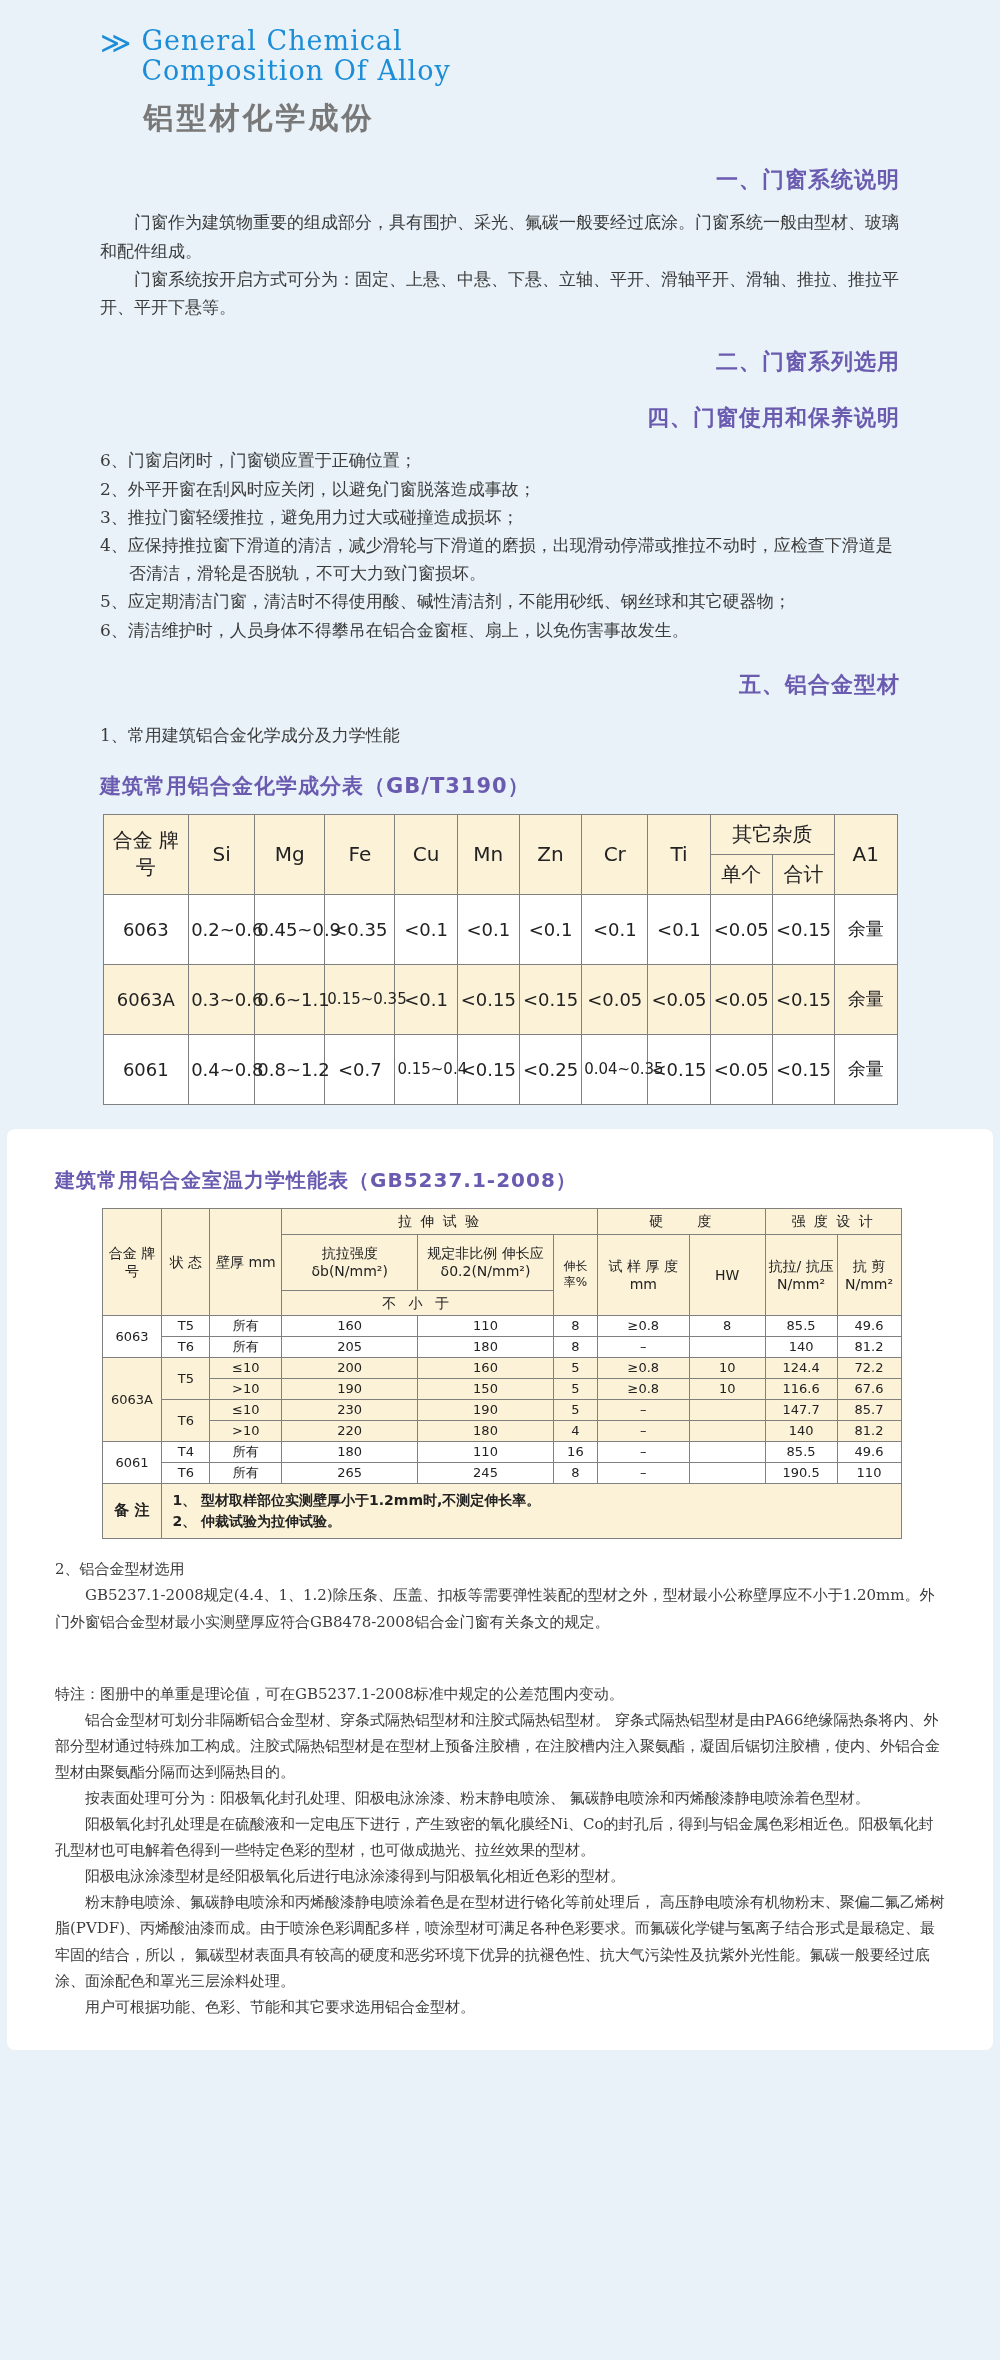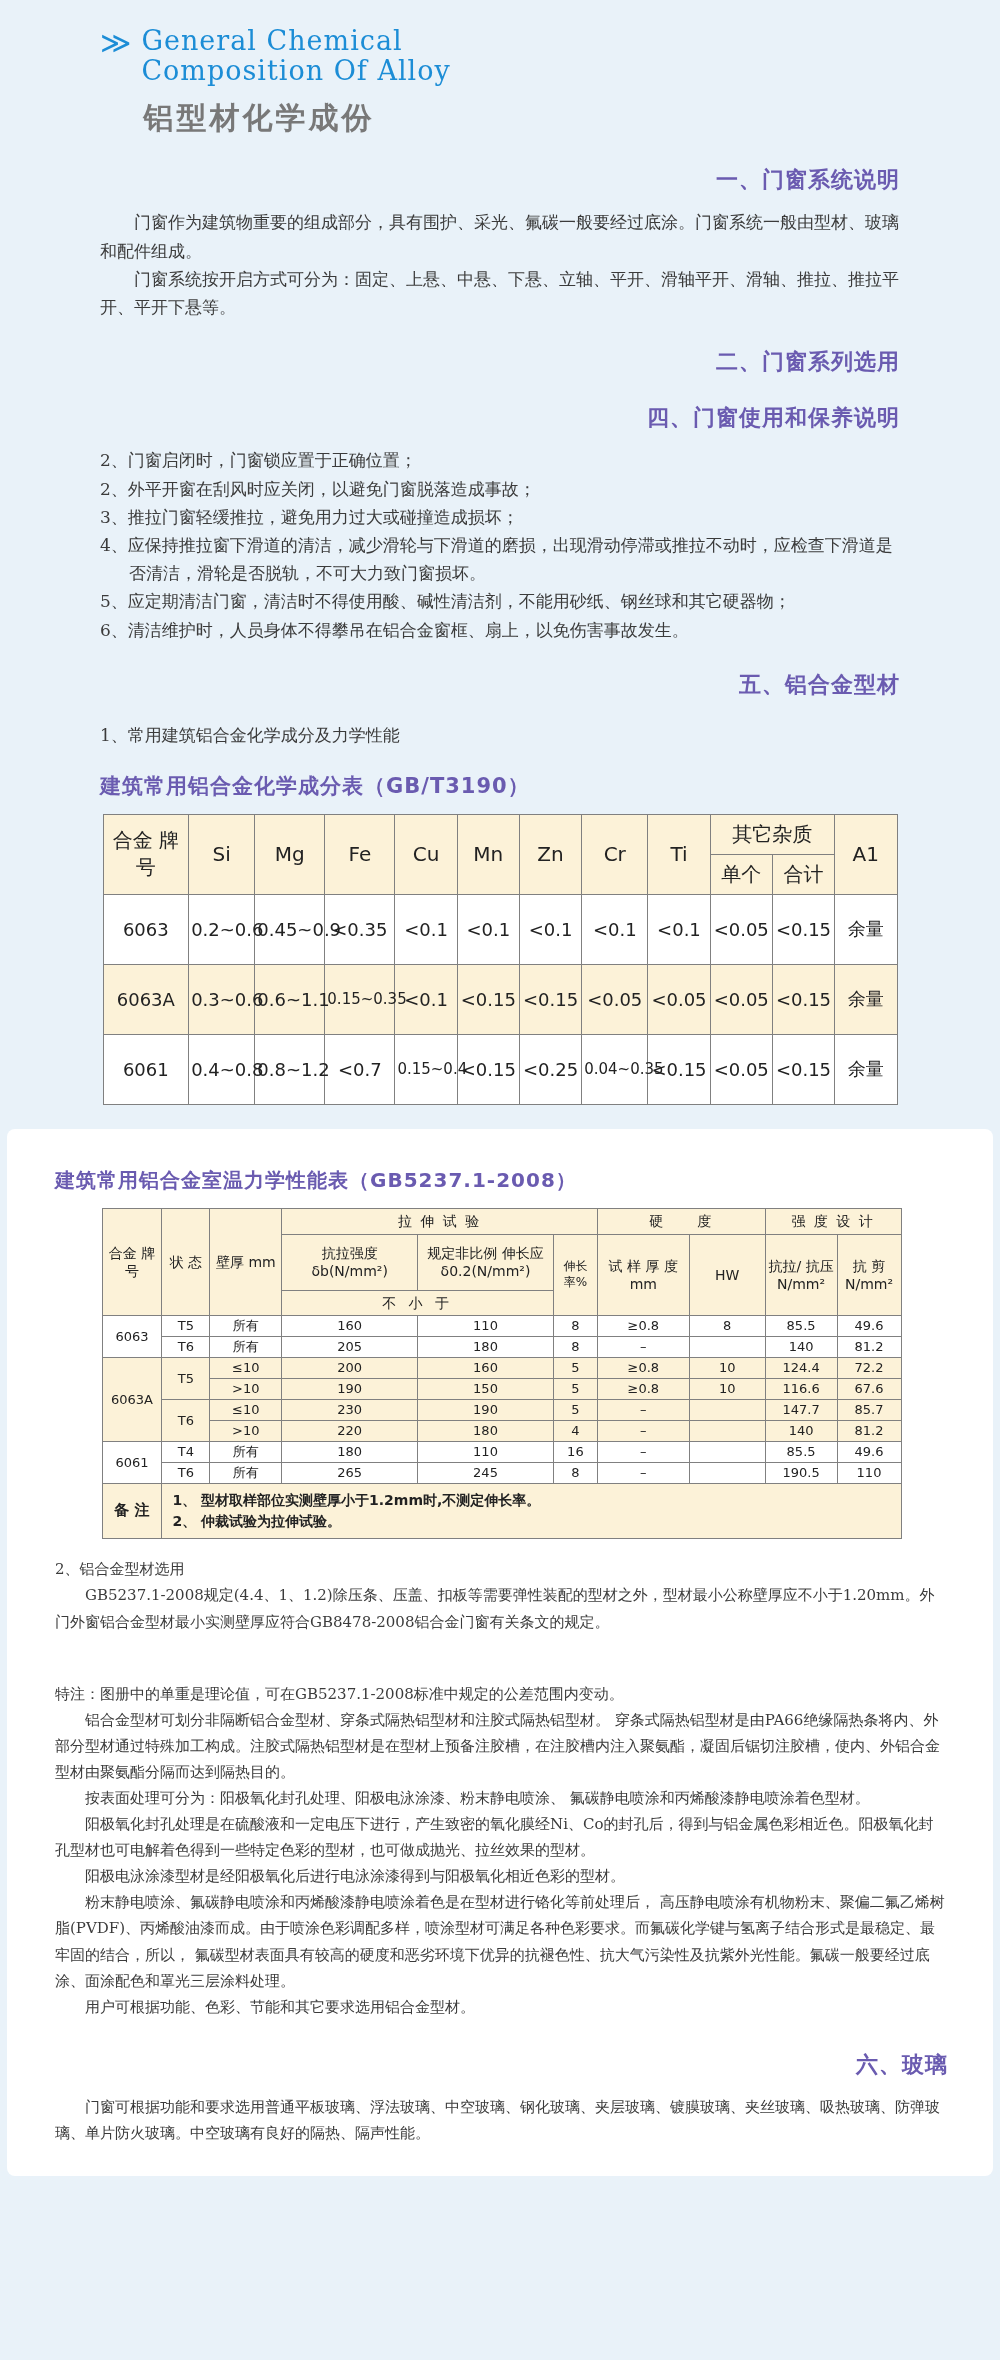--- a/index.html
+++ b/index.html
@@ -73,21 +73,21 @@
     </section>
 
     <section>
       <h2 class="sec">二、门窗系列选用</h2>
     </section>
 
 
     <section>
       <h2 class="sec">四、门窗使用和保养说明</h2>
       <div class="olist">
-        <div>2、门窗启闭时，门窗锁应置于正确位置；</div>
+        <div>6、门窗启闭时，门窗锁应置于正确位置；</div>
         <div>2、外平开窗在刮风时应关闭，以避免门窗脱落造成事故；</div>
         <div>3、推拉门窗轻缓推拉，避免用力过大或碰撞造成损坏；</div>
         <div>4、应保持推拉窗下滑道的清洁，减少滑轮与下滑道的磨损，出现滑动停滞或推拉不动时，应检查下滑道是否清洁，滑轮是否脱轨，不可大力致门窗损坏。</div>
         <div>5、应定期清洁门窗，清洁时不得使用酸、碱性清洁剂，不能用砂纸、钢丝球和其它硬器物；</div>
         <div>6、清洁维护时，人员身体不得攀吊在铝合金窗框、扇上，以免伤害事故发生。</div>
       </div>
     </section>
 
     <section>
       <h2 class="sec">五、铝合金型材</h2>
@@ -319,24 +319,20 @@
     <div class="sublabel" style="margin-top:18px">2、铝合金型材选用</div>
     <p class="body">GB5237.1-2008规定(4.4、1、1.2)除压条、压盖、扣板等需要弹性装配的型材之外，型材最小公称壁厚应不小于1.20mm。外门外窗铝合金型材最小实测壁厚应符合GB8478-2008铝合金门窗有关条文的规定。</p>
     <p class="body noind">特注：图册中的单重是理论值，可在GB5237.1-2008标准中规定的公差范围内变动。</p>
     <p class="body">铝合金型材可划分非隔断铝合金型材、穿条式隔热铝型材和注胶式隔热铝型材。 穿条式隔热铝型材是由PA66绝缘隔热条将内、外部分型材通过特殊加工构成。注胶式隔热铝型材是在型材上预备注胶槽，在注胶槽内注入聚氨酯，凝固后锯切注胶槽，使内、外铝合金型材由聚氨酯分隔而达到隔热目的。</p>
     <p class="body">按表面处理可分为：阳极氧化封孔处理、阳极电泳涂漆、粉末静电喷涂、 氟碳静电喷涂和丙烯酸漆静电喷涂着色型材。</p>
     <p class="body">阳极氧化封孔处理是在硫酸液和一定电压下进行，产生致密的氧化膜经Ni、Co的封孔后，得到与铝金属色彩相近色。阳极氧化封孔型材也可电解着色得到一些特定色彩的型材，也可做成抛光、拉丝效果的型材。</p>
     <p class="body">阳极电泳涂漆型材是经阳极氧化后进行电泳涂漆得到与阳极氧化相近色彩的型材。</p>
     <p class="body">粉末静电喷涂、氟碳静电喷涂和丙烯酸漆静电喷涂着色是在型材进行铬化等前处理后， 高压静电喷涂有机物粉末、聚偏二氟乙烯树脂(PVDF)、丙烯酸油漆而成。由于喷涂色彩调配多样，喷涂型材可满足各种色彩要求。而氟碳化学键与氢离子结合形式是最稳定、最牢固的结合，所以， 氟碳型材表面具有较高的硬度和恶劣环境下优异的抗褪色性、抗大气污染性及抗紫外光性能。氟碳一般要经过底涂、面涂配色和罩光三层涂料处理。</p>
     <p class="body">用户可根据功能、色彩、节能和其它要求选用铝合金型材。</p>
 
-    <section>
-      <h2 class="sec">六、玻璃</h2>
-      <p class="body">门窗可根据功能和要求选用普通平板玻璃、浮法玻璃、中空玻璃、钢化玻璃、夹层玻璃、镀膜玻璃、夹丝玻璃、吸热玻璃、防弹玻璃、单片防火玻璃。中空玻璃有良好的隔热、隔声性能。</p>
-    </section>
 
     <div class="bottom-row">
       <div class="left-col">
         
         
       </div>
 
     </div>
 
   </div>

